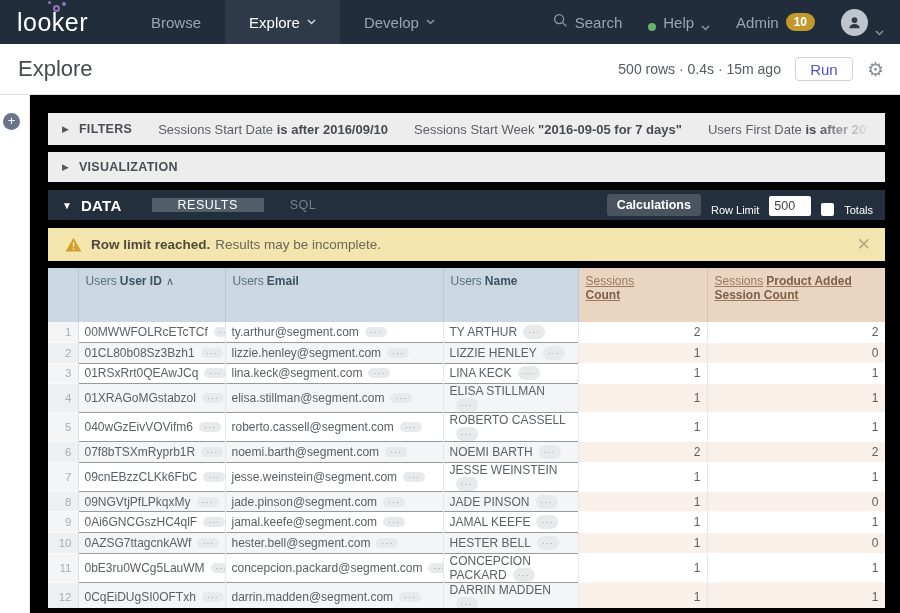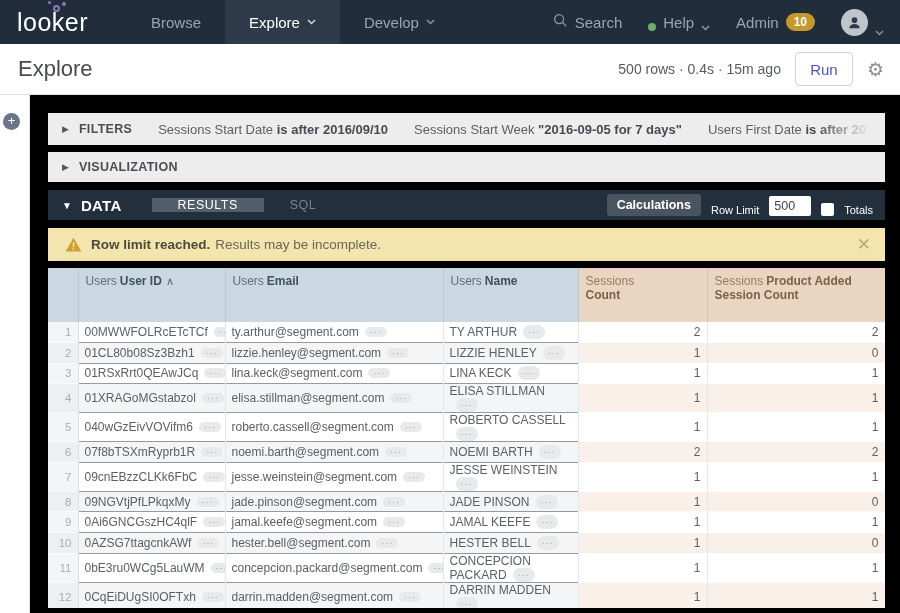--- a/index.html
+++ b/index.html
@@ -24,21 +24,21 @@
   .badge { background:#c3992c; color:#fff; font-size:12px; font-weight:bold; padding:2px 8px; border-radius:10px; }
   .avatar { width:27px; height:27px; border-radius:50%; background:#bfc5cc; display:flex; align-items:center; justify-content:center; }
   .chev svg { display:block; }
 
   
   .page-header { position:absolute; top:44px; left:0; width:900px; height:51px; background:#fff;
                  border-bottom:1px solid #e0e0e0; display:flex; align-items:center; }
   .page-title { margin-left:18px; font-size:22px; color:#46494e; }
   .ph-right { margin-left:auto; margin-right:16px; display:flex; align-items:center; gap:14px; }
   .stats { font-size:14px; color:#565b61; }
-  .run-btn { width:58px; height:34px; background:#fff; border:1px solid #cfd1d3; border-radius:4px;
+  .run-btn { width:58px; height:24px; background:#fff; border:1px solid #cfd1d3; border-radius:4px;
              color:#4d53c4; font-size:15px; cursor:pointer; font-family:inherit; }
   .gear { font-size:19px; color:#8b9096; cursor:pointer; line-height:1; }
 
   
   .rail { position:absolute; top:95px; left:0; width:30px; height:518px; background:#fff; border-right:1px solid #e4e4e4; }
   .plus-btn { position:absolute; top:113px; left:3px; width:17px; height:17px; border-radius:50%;
               background:#6a7687; color:#fff; font-size:13px; line-height:16px; text-align:center; cursor:pointer; }
 
   
   .content { position:absolute; top:95px; left:48px; width:837px; }
@@ -74,21 +74,21 @@
   .warn-close { margin-left:auto; margin-right:14px; color:#b5ad82; font-size:17px; cursor:pointer; }
 
   
   .table-wrap { margin-top:7px; height:340px; overflow:hidden; }
   table { border-collapse:collapse; table-layout:fixed; width:837px; font-size:12px; }
   col.c-num { width:30px; } col.c-id { width:147px; } col.c-email { width:218px; }
   col.c-name { width:135px; } col.c-count { width:129px; } col.c-prod { width:178px; }
 
   thead th { height:54px; text-align:left; vertical-align:top; padding:6px 6px 0 7px; font-weight:normal; }
   th.dimh { background:#ccd8e1; border-right:1px solid #b9c9d4; color:#5b707e; }
-  th.meash { background:#e9d5c1; border-right:1px solid #d9c3ae; color:#9c7a5e; }
+  th.meash { background:#e9d5c1; border-right:1px solid #d9c3ae; color:#9c7a5e;text-decoration:underline; }
   th .hname { font-weight:bold; }
   th.dimh .hname { color:#3d5260; }
   th.meash .hname { color:#7f614a; }
   th .hgroup { margin-right:3px; }
   th.stack .hgroup { display:block; }
   .sort-caret { color:#51626f; font-size:11px; margin-left:4px; }
 
   tbody tr { height:20.6px; }
   tbody td { padding:0 6px; vertical-align:middle; border-bottom:1px solid rgba(255,255,255,.6); }
   td.rnum { text-align:right; color:#a6adb3; background:#f3f5f6; border-right:1px solid #dcdfe2; font-size:11.5px; }

